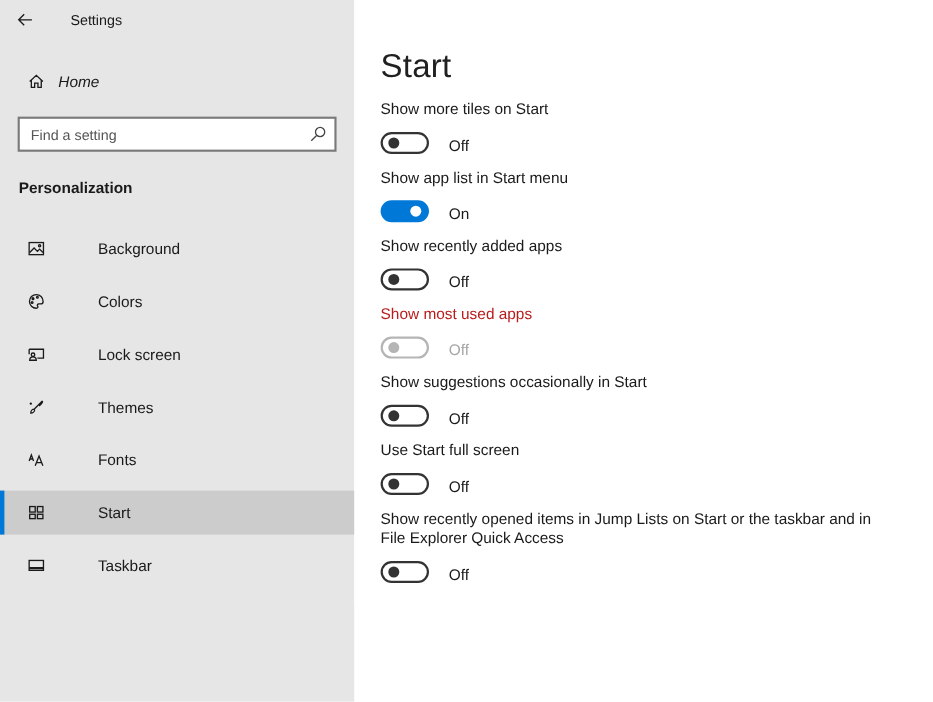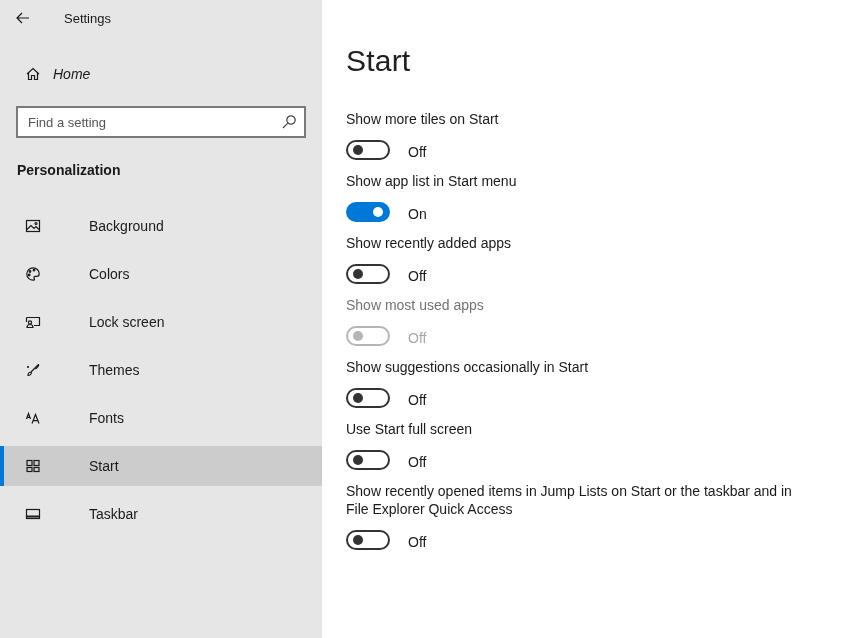--- a/index.html
+++ b/index.html
@@ -31,24 +31,24 @@
   .nav-list { margin-top:28px; }
   .nav-item { display:flex; align-items:center; height:40px; margin-bottom:8px;
               padding-left:25px; position:relative; cursor:pointer;gap:36px; }
   .nav-item.selected { background:#cccccc; }
   .nav-item.selected::before { content:""; position:absolute; left:0; top:0; bottom:0;
                                width:4px; background:#0078d7; }
 
   
   .main { flex:1; padding:44px 0 0 24px; background:#fff; }
   .page-title { font-size:30px; font-weight:300; color:#202020; letter-spacing:0.2px; }
-  .settings { margin-top:32px; }
+  .settings { margin-top:12px; }
   .setting { margin-bottom:12px; }
   .setting-label { font-size:14px; color:#1a1a1a; margin-bottom:12px; max-width:450px; line-height:18px; }
-  .setting-label.disabled { color:#737373; }
+  .setting-label.disabled { color:#b91c1c; }
   .toggle-row { display:flex; align-items:flex-end; }
   .toggle { width:44px; height:20px; border:2px solid #333; border-radius:10px;
             position:relative; background:transparent; cursor:pointer; flex-shrink:0; }
   .toggle .knob { width:10px; height:10px; border-radius:50%; background:#333;
                   position:absolute; top:3px; left:5px; }
   .toggle.on { background:#0078d7; border-color:#0078d7; }
   .toggle.on .knob { background:#fff; left:auto; right:5px; }
   .toggle.disabled { border-color:#b5b5b5; cursor:default; }
   .toggle.disabled .knob { background:#b5b5b5; }
   .toggle-state { font-size:14px; margin-left:18px; }

